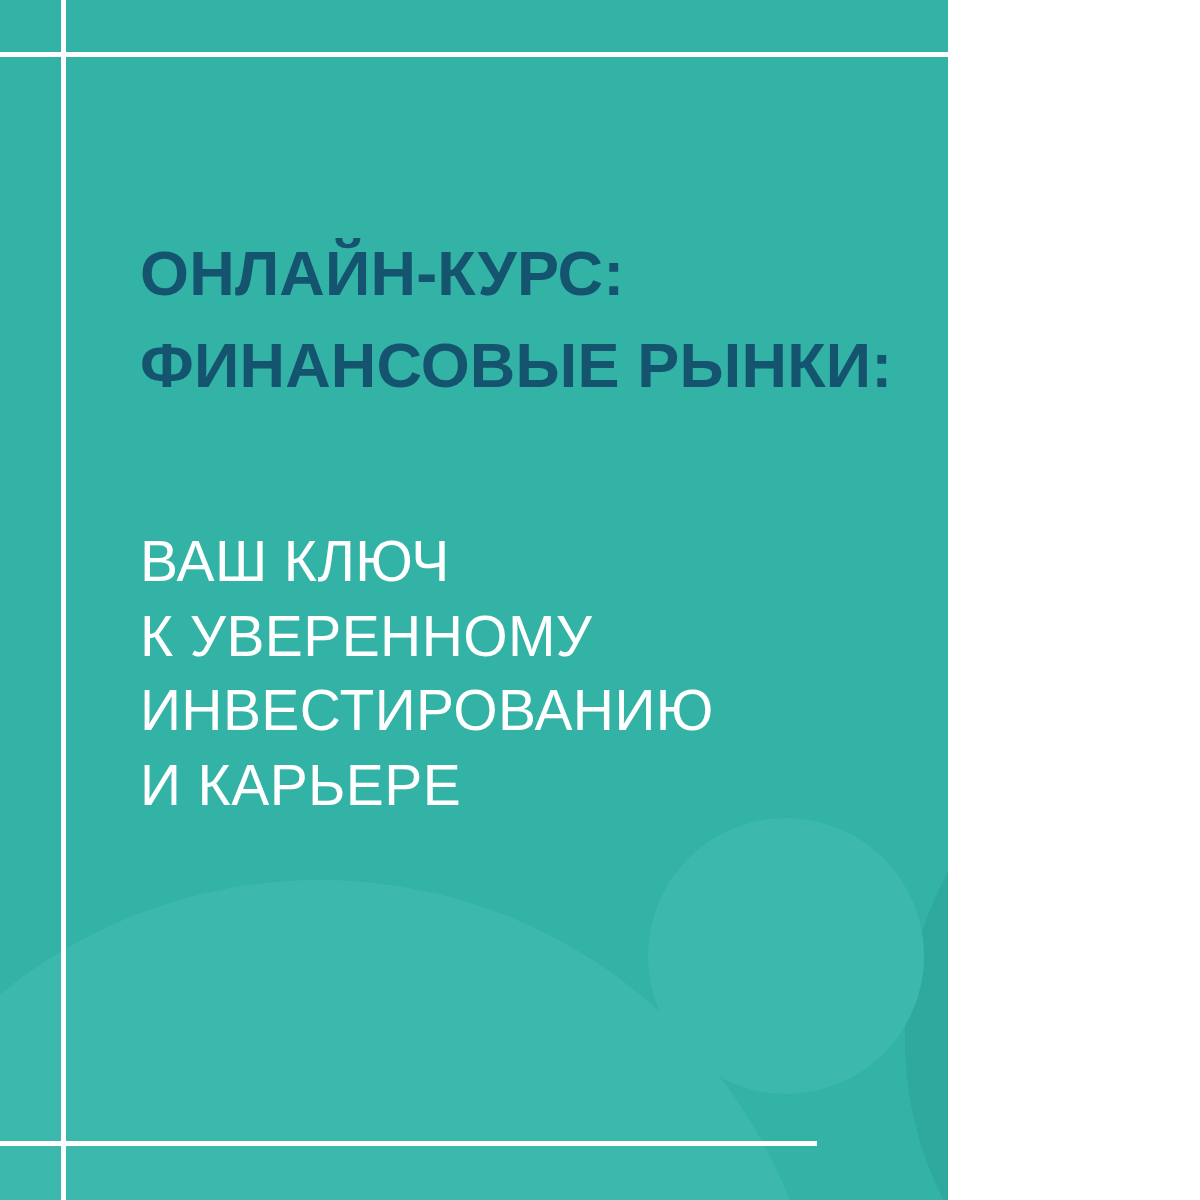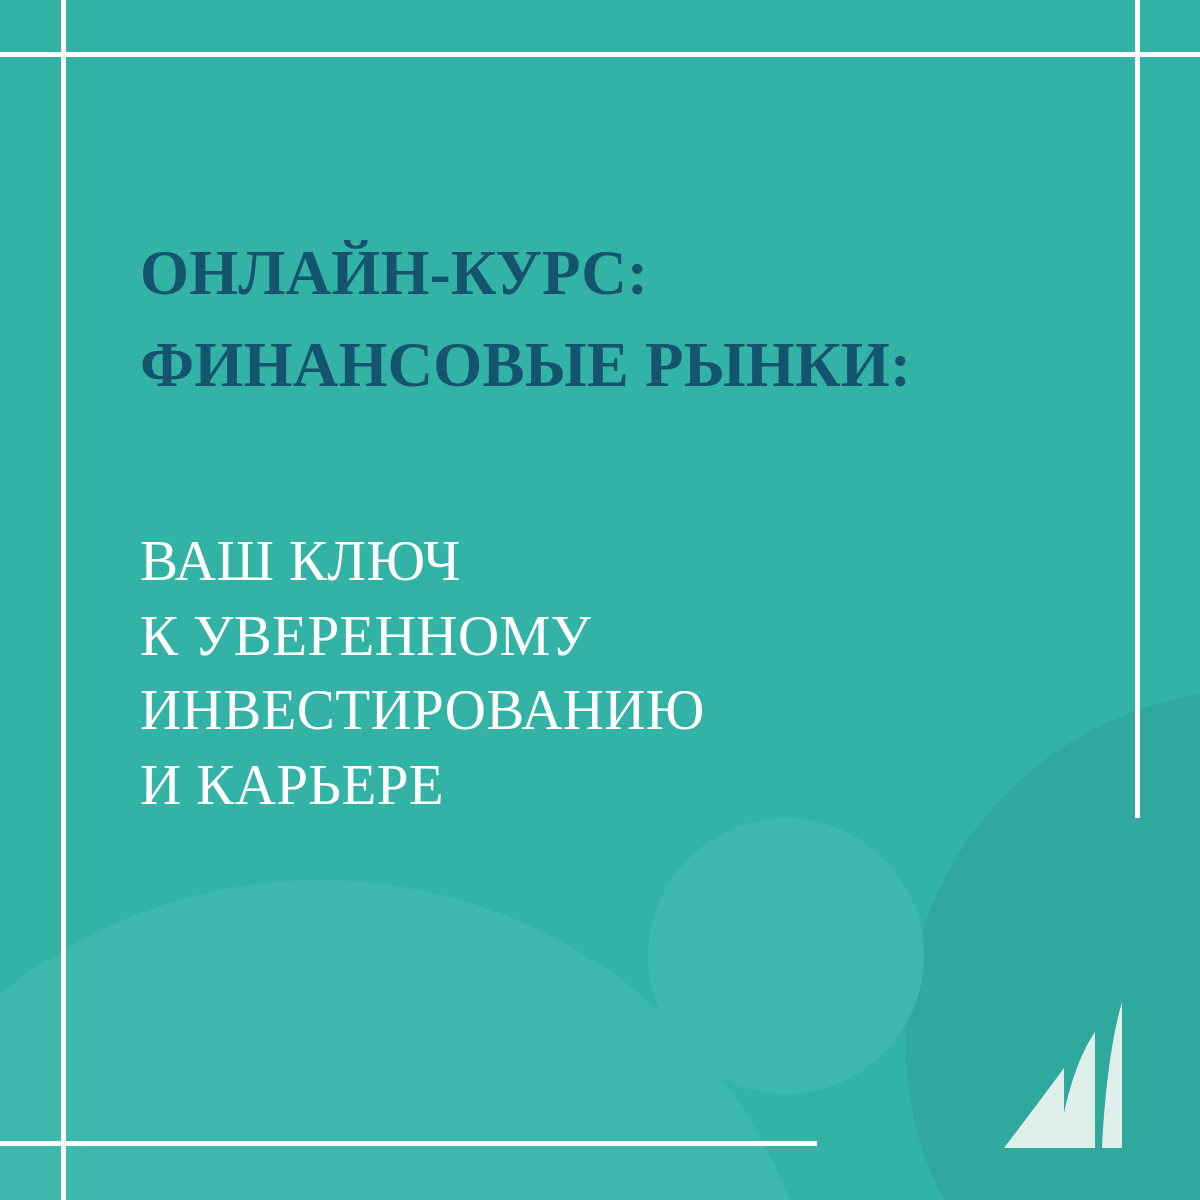--- a/index.html
+++ b/index.html
@@ -3,25 +3,25 @@
 <meta charset="utf-8">
 <style>
   html, body {
     margin: 0;
     padding: 0;
     background: #ffffff;
   }
 
   #poster {
     position: relative;
-    width: 1200px;
+    width: 948px;
     height: 1200px;
     overflow: hidden;
     background: #33b2a6;
-    font-family: Liberation Serif, serif;
+    font-family: Liberation Sans, sans-serif;
   }
 
   
   .bg-layer {
     position: absolute;
     inset: 0;
     overflow: hidden;
   }
 
   .blob-dark-right {

